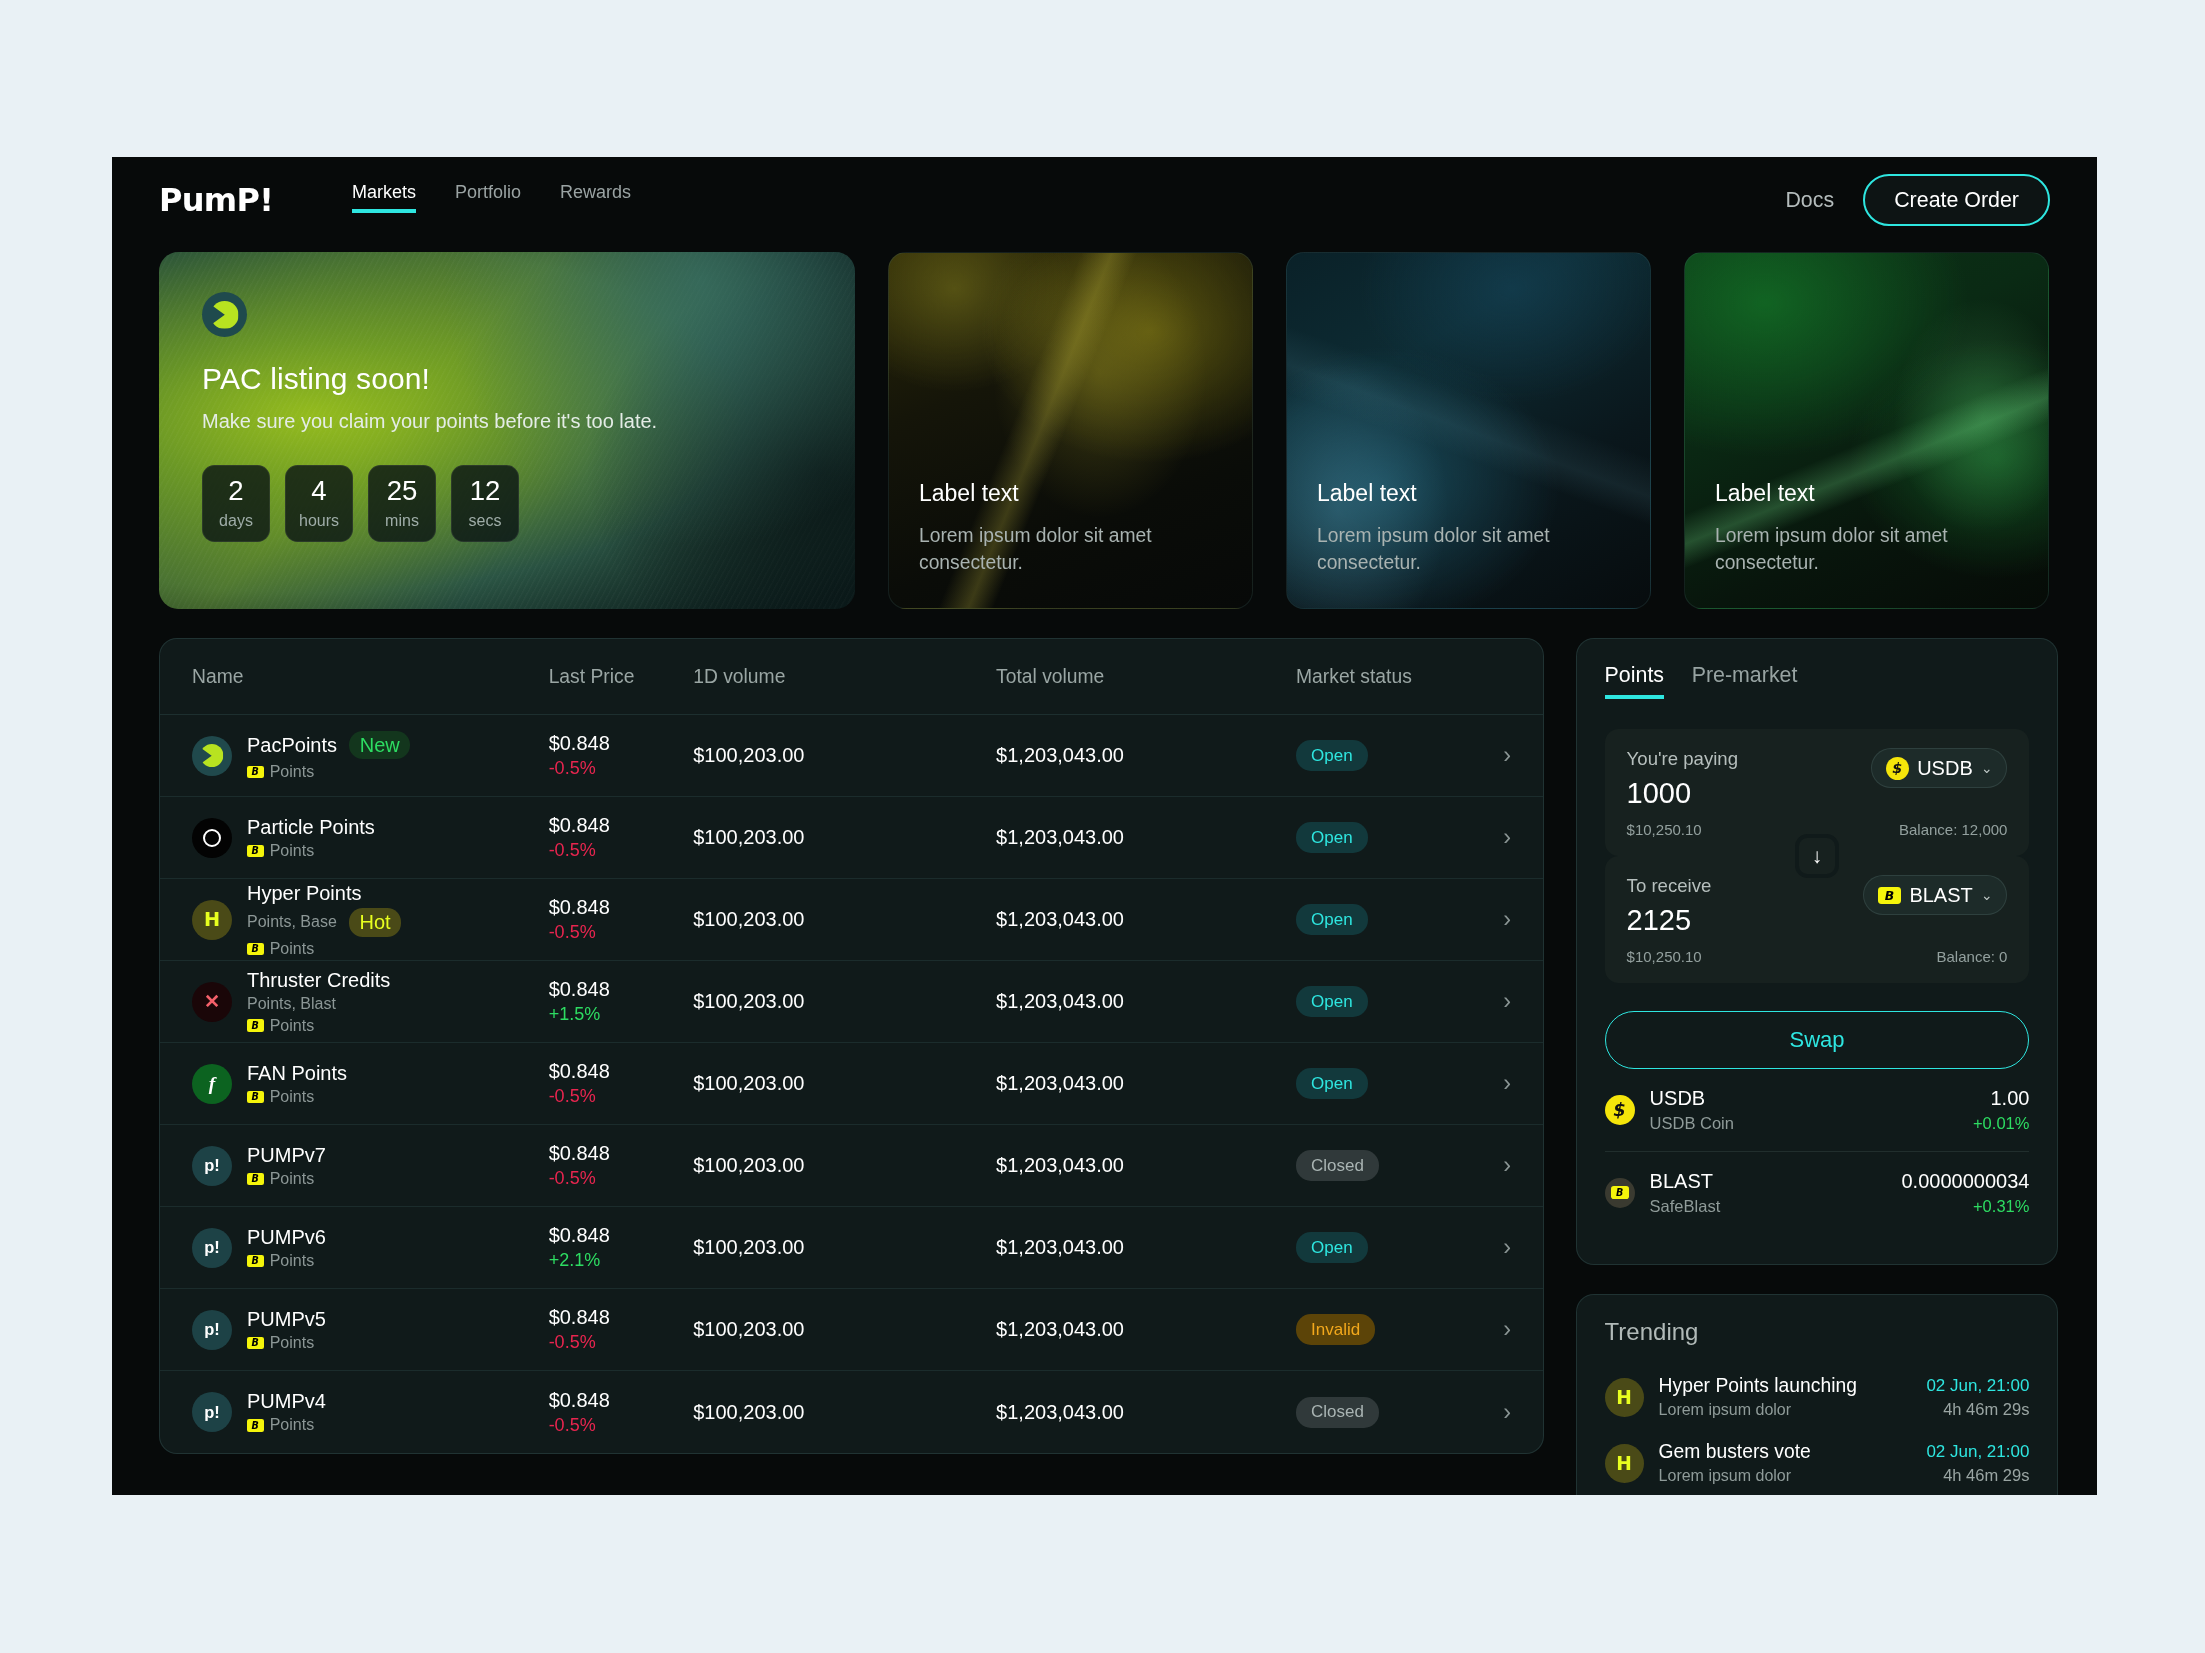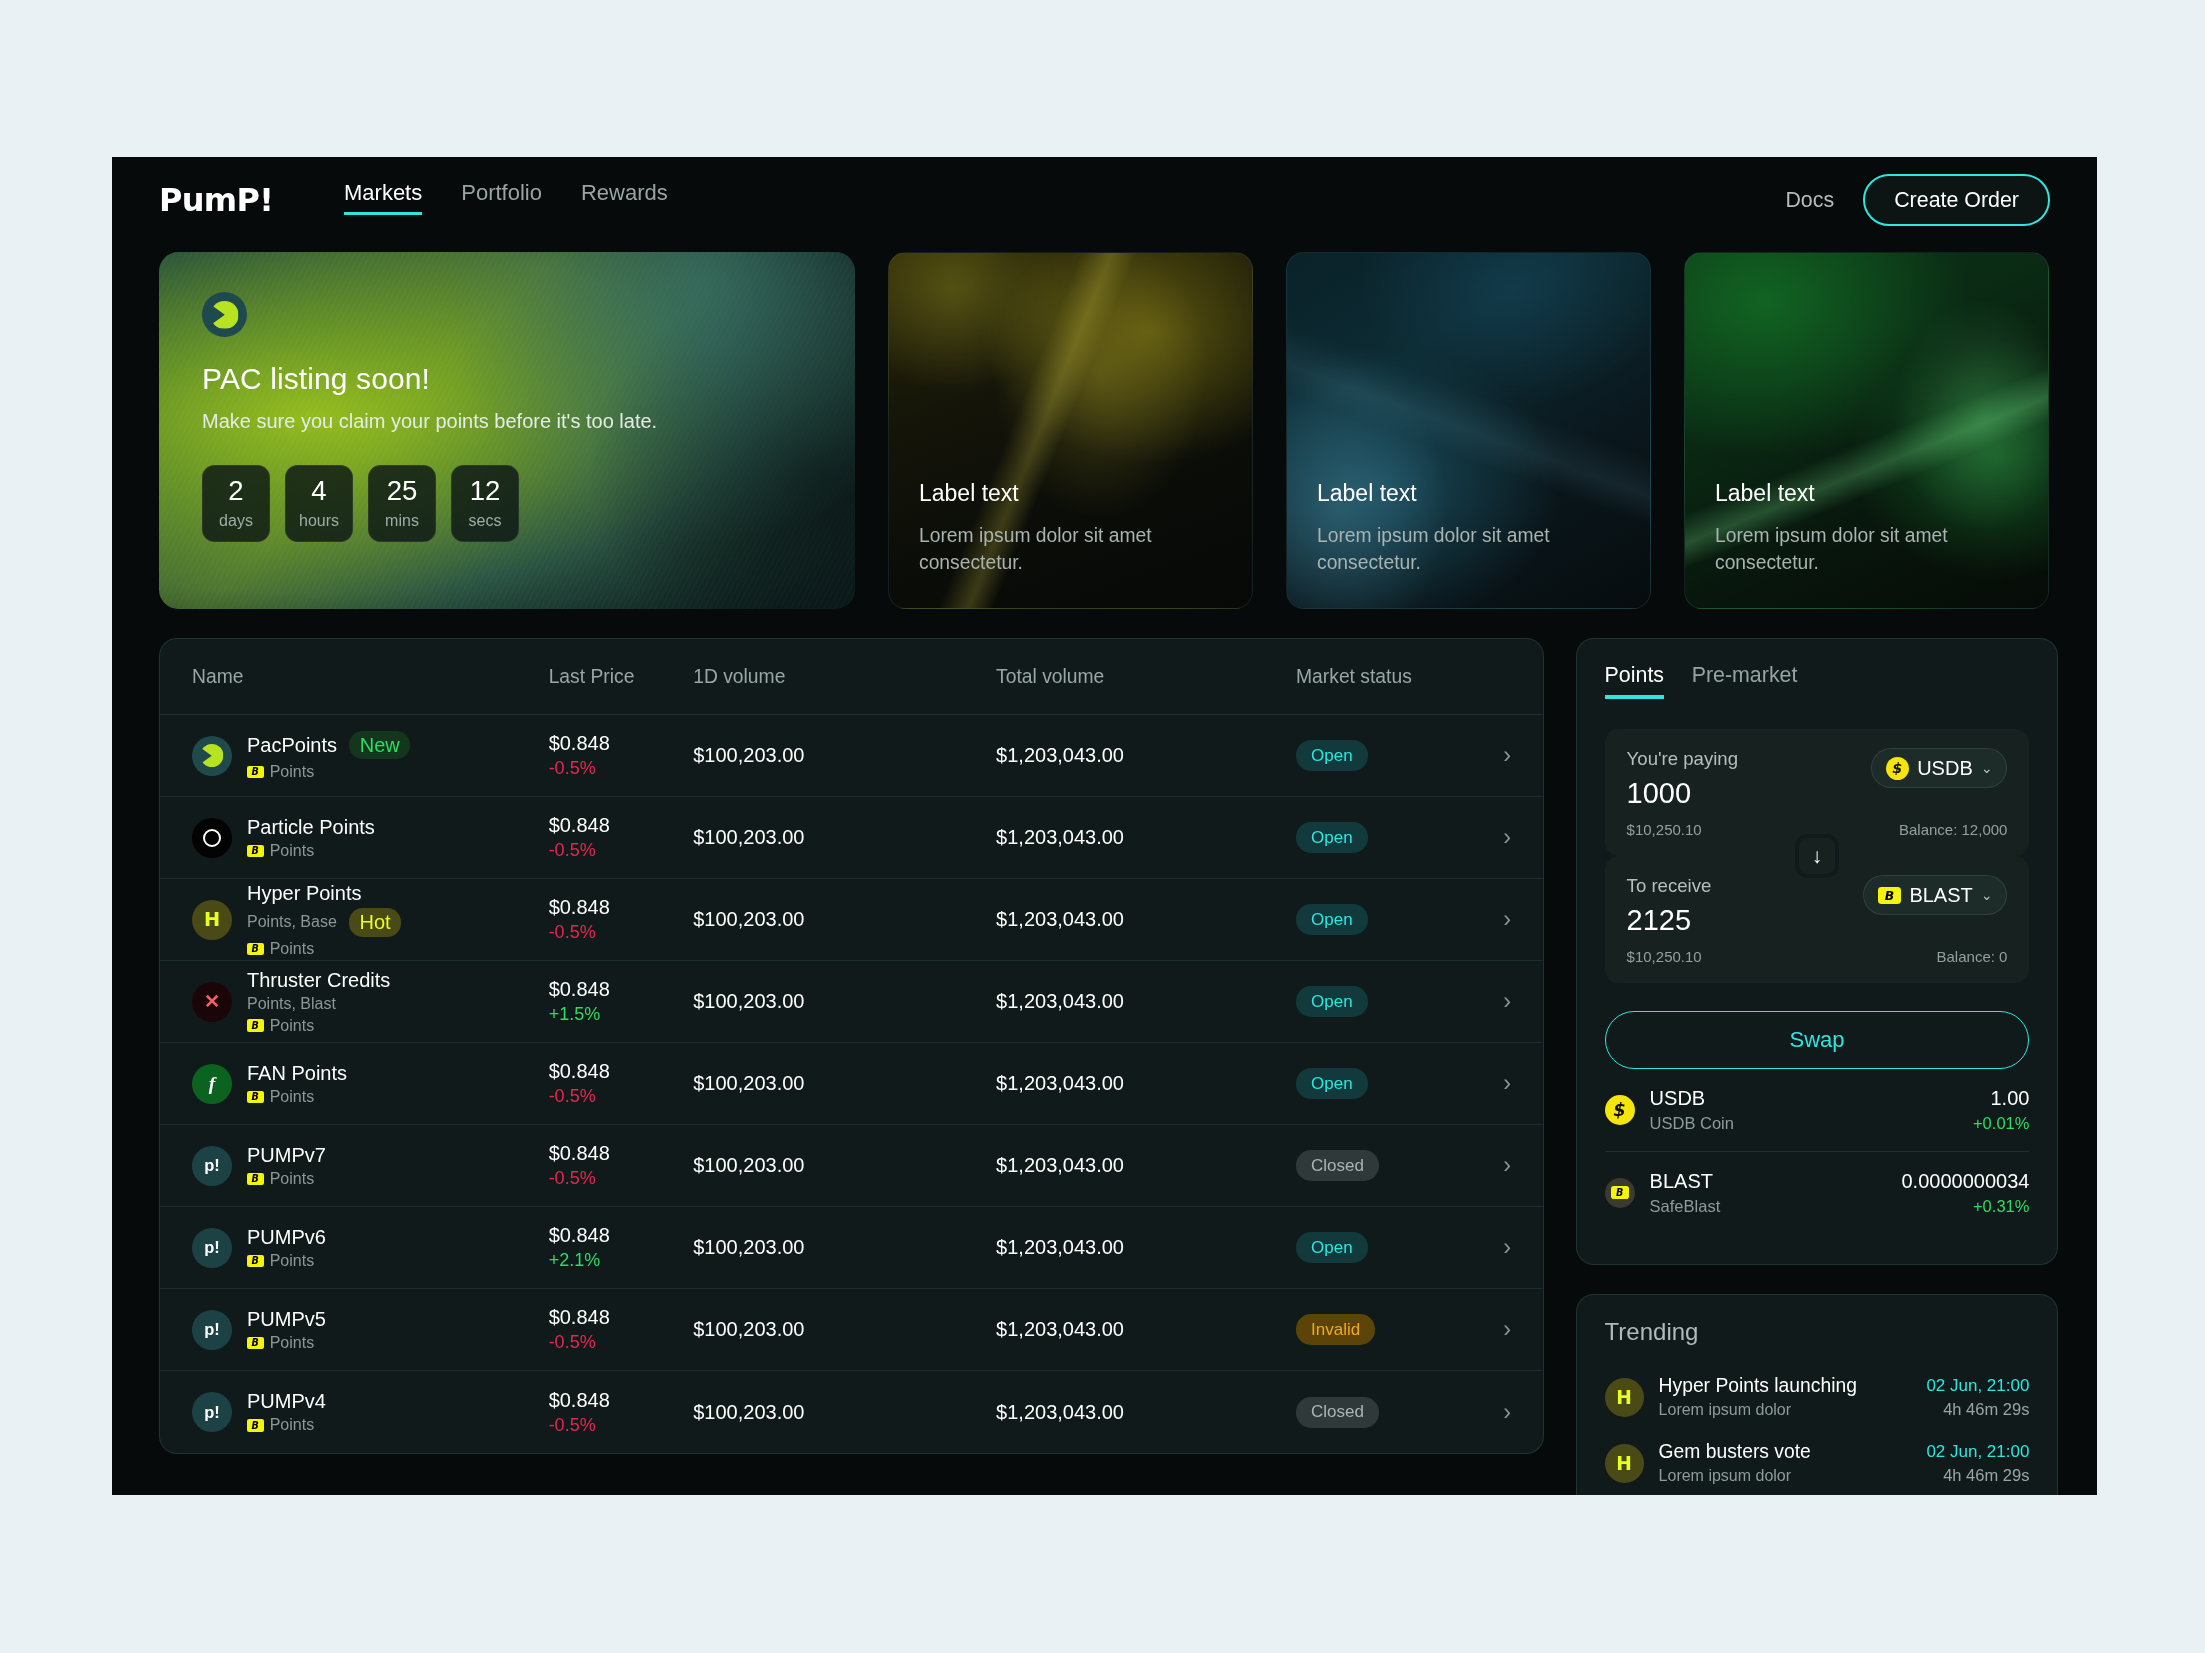--- a/index.html
+++ b/index.html
@@ -18,38 +18,39 @@
     overflow: hidden;
   }
 
   
   .header {
     height: 76px;
     display: flex;
     align-items: center;
     padding: 10px 47px 0 47px;
     position: relative;
+    gap: 8px;
   }
   .logo {
     font-family: "DejaVu Sans", sans-serif;
     font-size: 32px;
     font-weight: 700;
     color: #ffffff;
     letter-spacing: -0.7px;
     width: 159px;
     flex: 0 0 auto;
   }
   .nav {
     display: flex;
     gap: 39px;
     align-items: center;
     margin-left: 26px;
   }
   .nav-item {
-    font-size: 22px;
+    font-size: 18px;
     color: #9aa3a3;
     position: relative;
     padding-bottom: 15px;
     cursor: pointer;
     white-space: nowrap;
   }
   .nav-item.active { color: #ffffff; }
   .nav-item.active::after {
     content: "";
     position: absolute;

